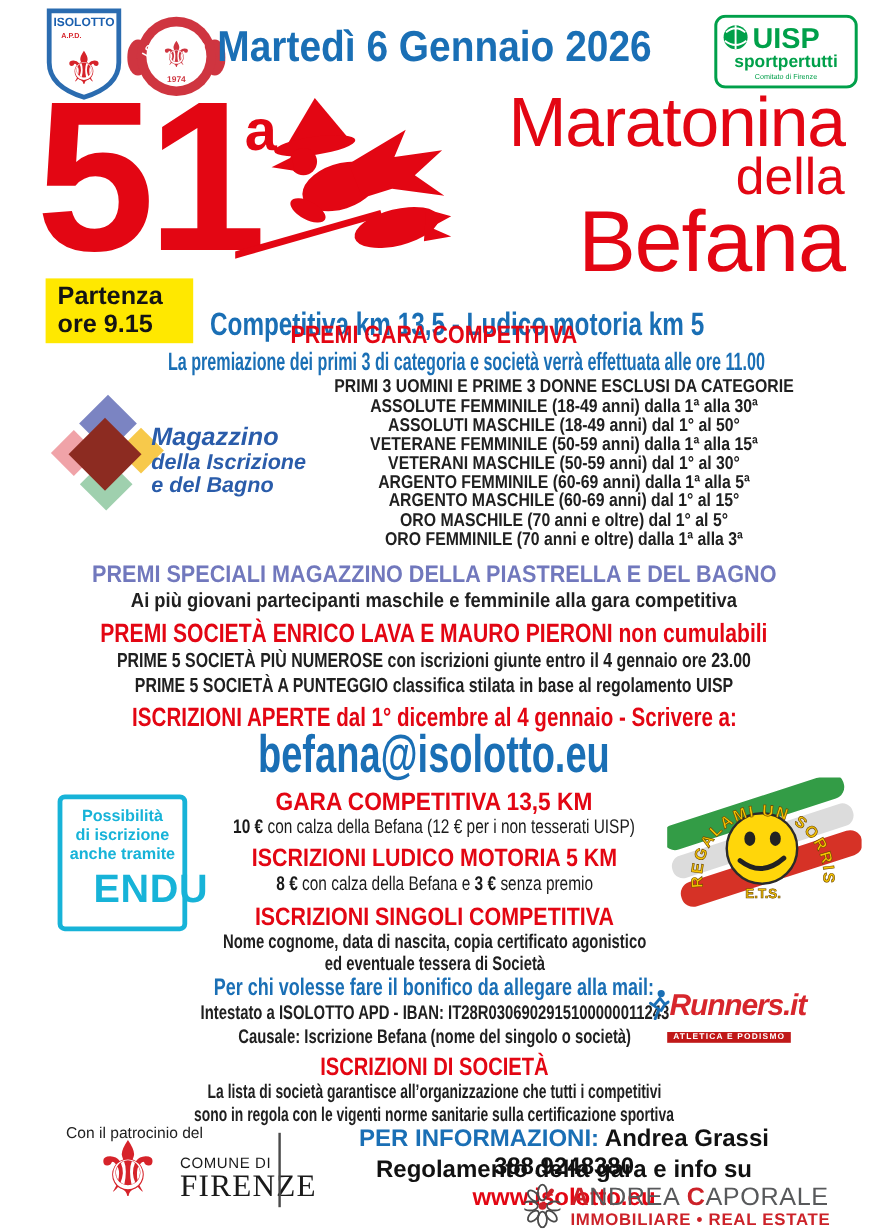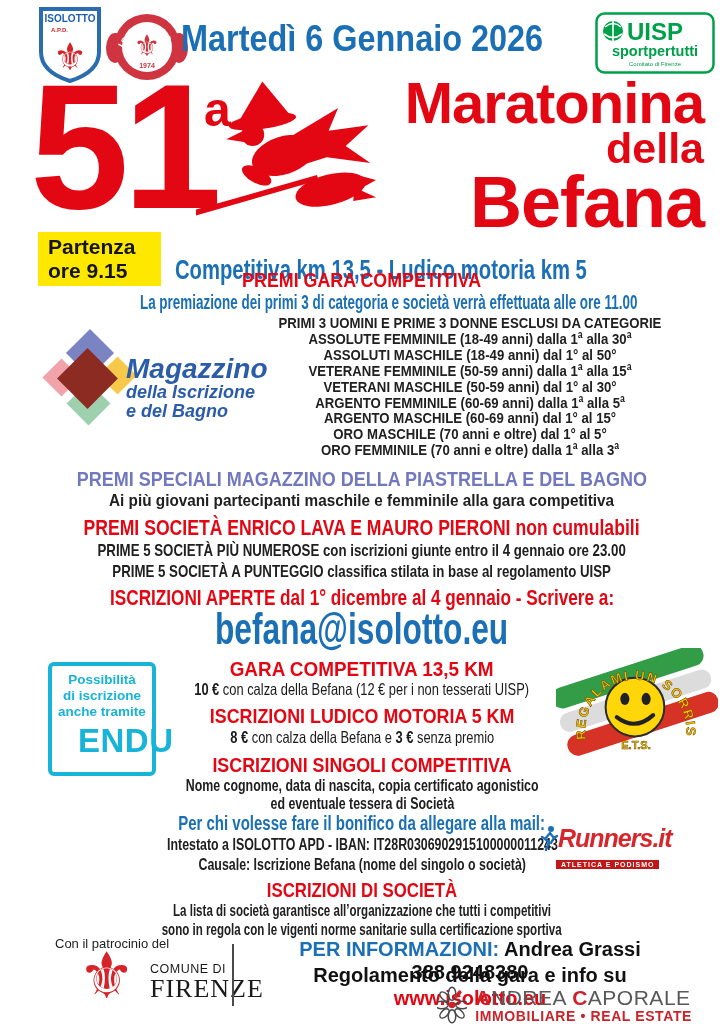--- a/index.html
+++ b/index.html
@@ -10,39 +10,39 @@
   .nw{white-space:nowrap;display:inline-block;}
   .red{color:#e30613;}
   .blue{color:#1a6fb5;}
   .peri{color:#7178bd;}
   .b{font-weight:bold;}
   
   #date{top:18px;font-size:36px;font-weight:bold;color:#1a6fb5;}
   
   #edition{left:30px;top:58px;font-size:178px;line-height:1;font-weight:bold;color:#e30613;letter-spacing:-6px;}
   #edition-sup{left:204px;top:82px;font-size:48px;font-weight:bold;color:#e30613;}
-  #title-right{left:360px;top:76px;width:344px;text-align:right;color:#e30613;font-weight:bold;line-height:.92;}
+  #title-right{left:360px;top:76px;width:344px;text-align:right;color:#e30613;font-weight:normal;line-height:.92;}
   #title-w1{font-size:58px;letter-spacing:-1px;}
   #title-w2{font-size:43px;}
   #title-w3{font-size:72px;letter-spacing:-1px;}
   
   #banner{left:38px;top:232px;display:flex;align-items:flex-end;}
   #banner-start{background:#ffe800;color:#141414;font-weight:bold;font-size:21px;padding:3px 10px;}
   #banner-dist{margin-left:14px;font-size:27px;font-weight:bold;color:#1a6fb5;transform:scaleX(.75);transform-origin:left center;}
   
   .h-red{font-size:21px;font-weight:bold;color:#e30613;}
   .h-blue{font-size:20px;font-weight:bold;color:#1a6fb5;}
   .body-line{font-size:16.5px;font-weight:bold;color:#202020;}
   #categories{left:225px;top:315px;width:490px;text-align:center;}
   .cat-line{font-size:15.5px;font-weight:bold;color:#202020;line-height:15.9px;transform:scaleX(.85);}
   
   #magazzino{left:46px;top:336px;width:220px;height:106px;}
   .dia{position:absolute;transform:rotate(45deg);}
   #mag-text{position:absolute;left:80px;top:18px;width:140px;color:#2a5caa;font-style:italic;font-weight:bold;line-height:1.05;}
-  #mag-l1{font-size:28px;}
+  #mag-l1{font-size:21px;}
   #mag-l2,#mag-l3{font-size:18px;}
   
   #endu{left:48px;top:662px;width:100px;height:100px;border:4px solid #17b3d8;border-radius:6px;
         text-align:center;color:#17b3d8;font-weight:bold;padding-top:6px;}
   #endu .s{font-size:13.5px;line-height:1.18;display:block;}
   #endu-brand{font-size:33px;letter-spacing:.5px;margin-top:2px;display:block;padding-left:26px;}
   
   #divider{left:232px;top:944px;width:2px;height:62px;background:#4a4a4a;}
   #patrocinio{left:55px;top:936px;font-size:13px;color:#222;}
   #giglio{left:78px;top:944px;font-size:64px;line-height:1;color:#d6232a;font-family:"DejaVu Sans",sans-serif;}

